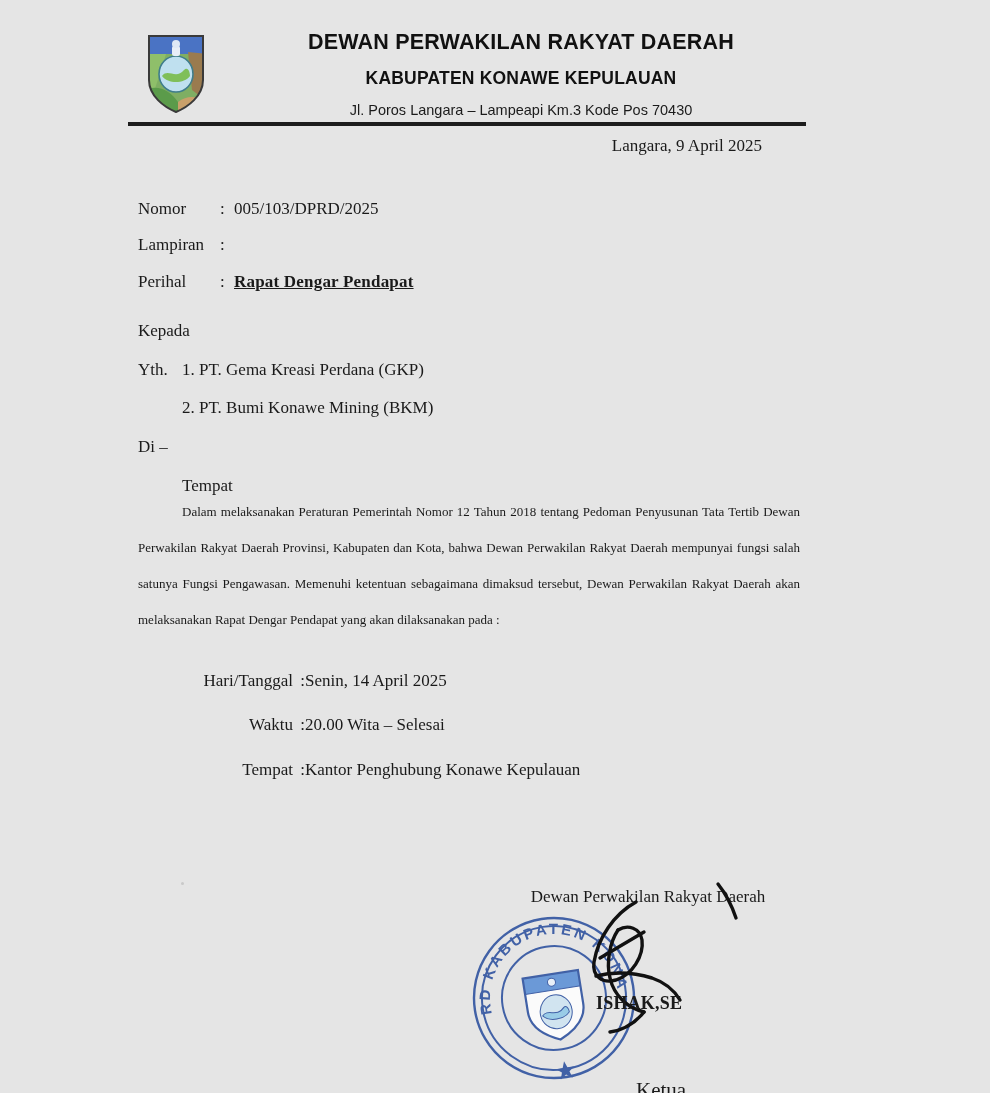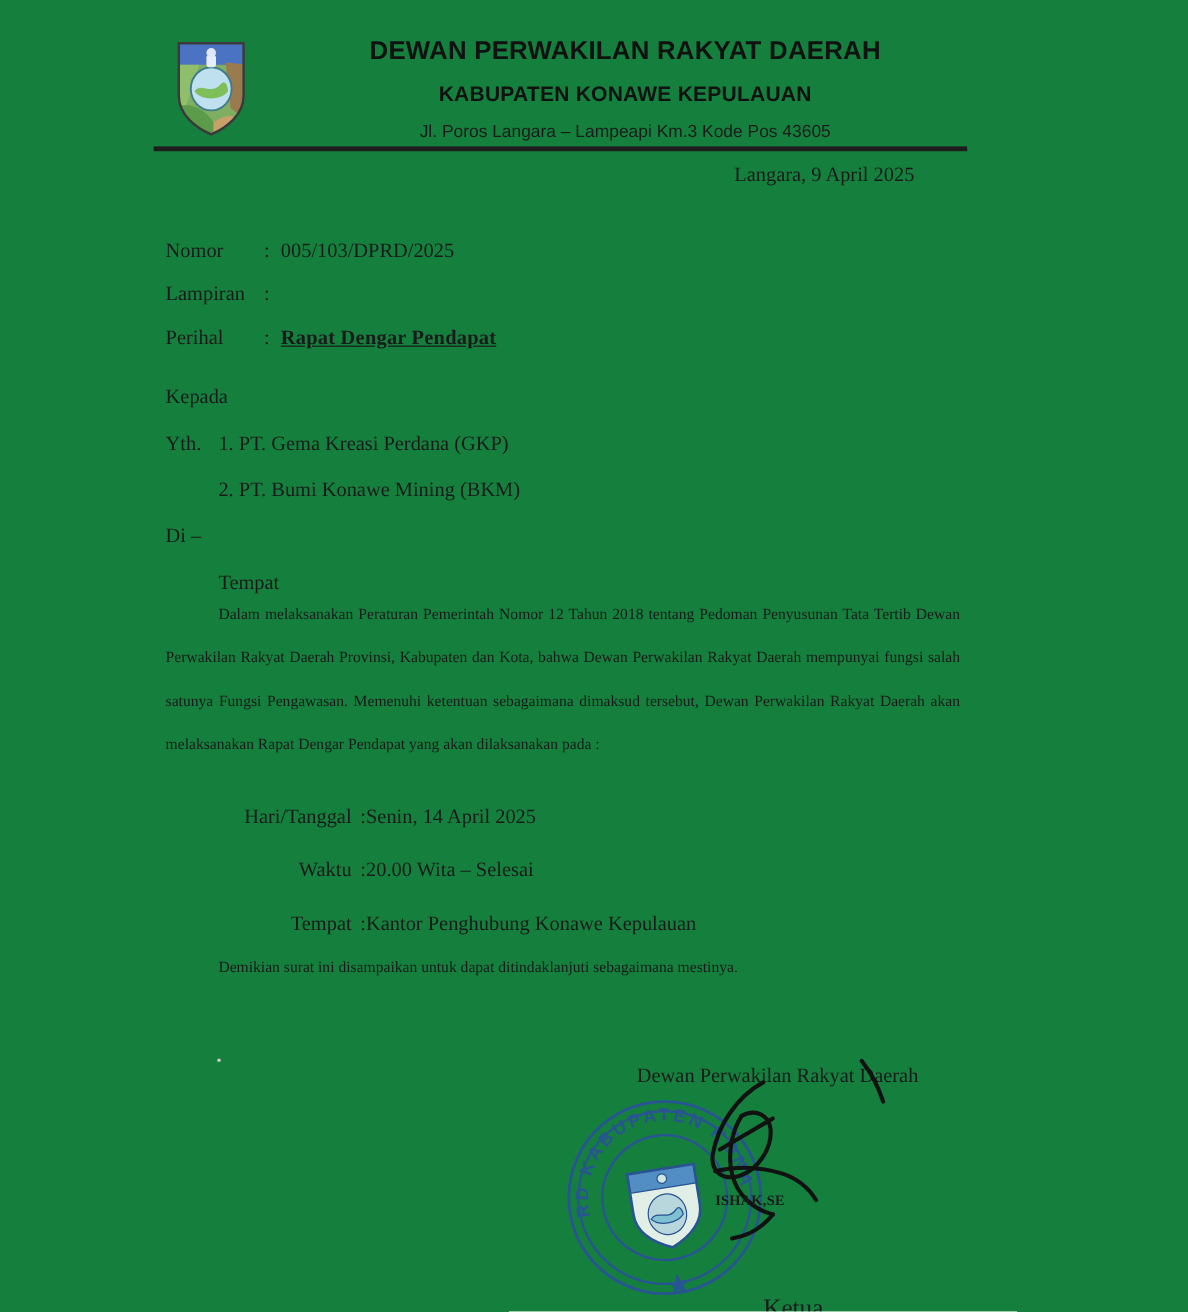--- a/index.html
+++ b/index.html
@@ -8,21 +8,21 @@
     background: #ffffff;
   }
   body {
     font-family: "Liberation Serif", serif;
     color: #1a1a1a;
   }
   #page {
     position: relative;
     width: 990px;
     height: 1093px;
-    background: #15803d;
+    background: #e5e5e5;
     overflow: hidden;
   }
 
   
   .letterhead {
     position: absolute;
     left: 128px;
     top: 26px;
     width: 678px;
     height: 88px;
@@ -165,21 +165,21 @@
     width: 300px;
     font-size: 17px;
     text-align: center;
   }
   .sign-line1 { line-height: 1.35; white-space: nowrap; }
   .sign-line2 { line-height: 1.35; white-space: nowrap; }
   .sign-name {
     position: absolute;
     left: 596px;
     top: 993px;
-    font-size: 12px;
+    font-size: 18px;
     font-weight: bold;
     letter-spacing: 0.2px;
     white-space: nowrap;
   }
   .sign-role {
     position: absolute;
     left: 608px;
     top: 1078px;
     font-size: 21px;
     white-space: nowrap;
@@ -236,21 +236,21 @@
           <path d="M18 44 C24 36 32 48 40 38 C44 34 46 40 46 44 C40 52 24 52 18 44 Z" fill="#7fbf5a"></path>
           <rect x="28" y="14" width="8" height="10" rx="2" fill="#e8eef7"></rect>
           <circle cx="32" cy="12" r="4" fill="#dfe8f5"></circle>
         </g>
         <path d="M5 4 H59 V48 C59 64 44 75 32 80 C20 75 5 64 5 48 Z" fill="none" stroke="#3a3a3a" stroke-width="2"></path>
       </svg>
     </div>
     <div class="head-lines">
       <div class="head-title">DEWAN PERWAKILAN RAKYAT DAERAH</div>
       <div class="head-sub">KABUPATEN KONAWE KEPULAUAN</div>
-      <div class="head-addr">Jl. Poros Langara – Lampeapi Km.3 Kode Pos 43605</div>
+      <div class="head-addr">Jl. Poros Langara – Lampeapi Km.3 Kode Pos 70430</div>
     </div>
   </div>
   <div class="rule"></div>
 
   <div class="date-line">Langara, 9 April 2025</div>
 
   <div class="meta">
     <div class="meta-row">
       <span class="meta-label">Nomor</span>
       <span class="meta-colon">:</span>
@@ -292,21 +292,20 @@
       <span class="det-colon">:</span>
       <span class="det-value">20.00 Wita – Selesai</span>
     </div>
     <div class="det-row">
       <span class="det-label">Tempat</span>
       <span class="det-colon">:</span>
       <span class="det-value">Kantor Penghubung Konawe Kepulauan</span>
     </div>
   </div>
 
-  <div class="body-para p2">Demikian surat ini disampaikan untuk dapat ditindaklanjuti sebagaimana mestinya.</div>
 
   <div class="speck"></div>
 
   <div class="sign-block">
     <div class="sign-line1">Dewan Perwakilan Rakyat Daerah</div>
   </div>
 
   <div class="stamp">
     <svg viewBox="0 0 172 172" width="172" height="172">
       <defs>

